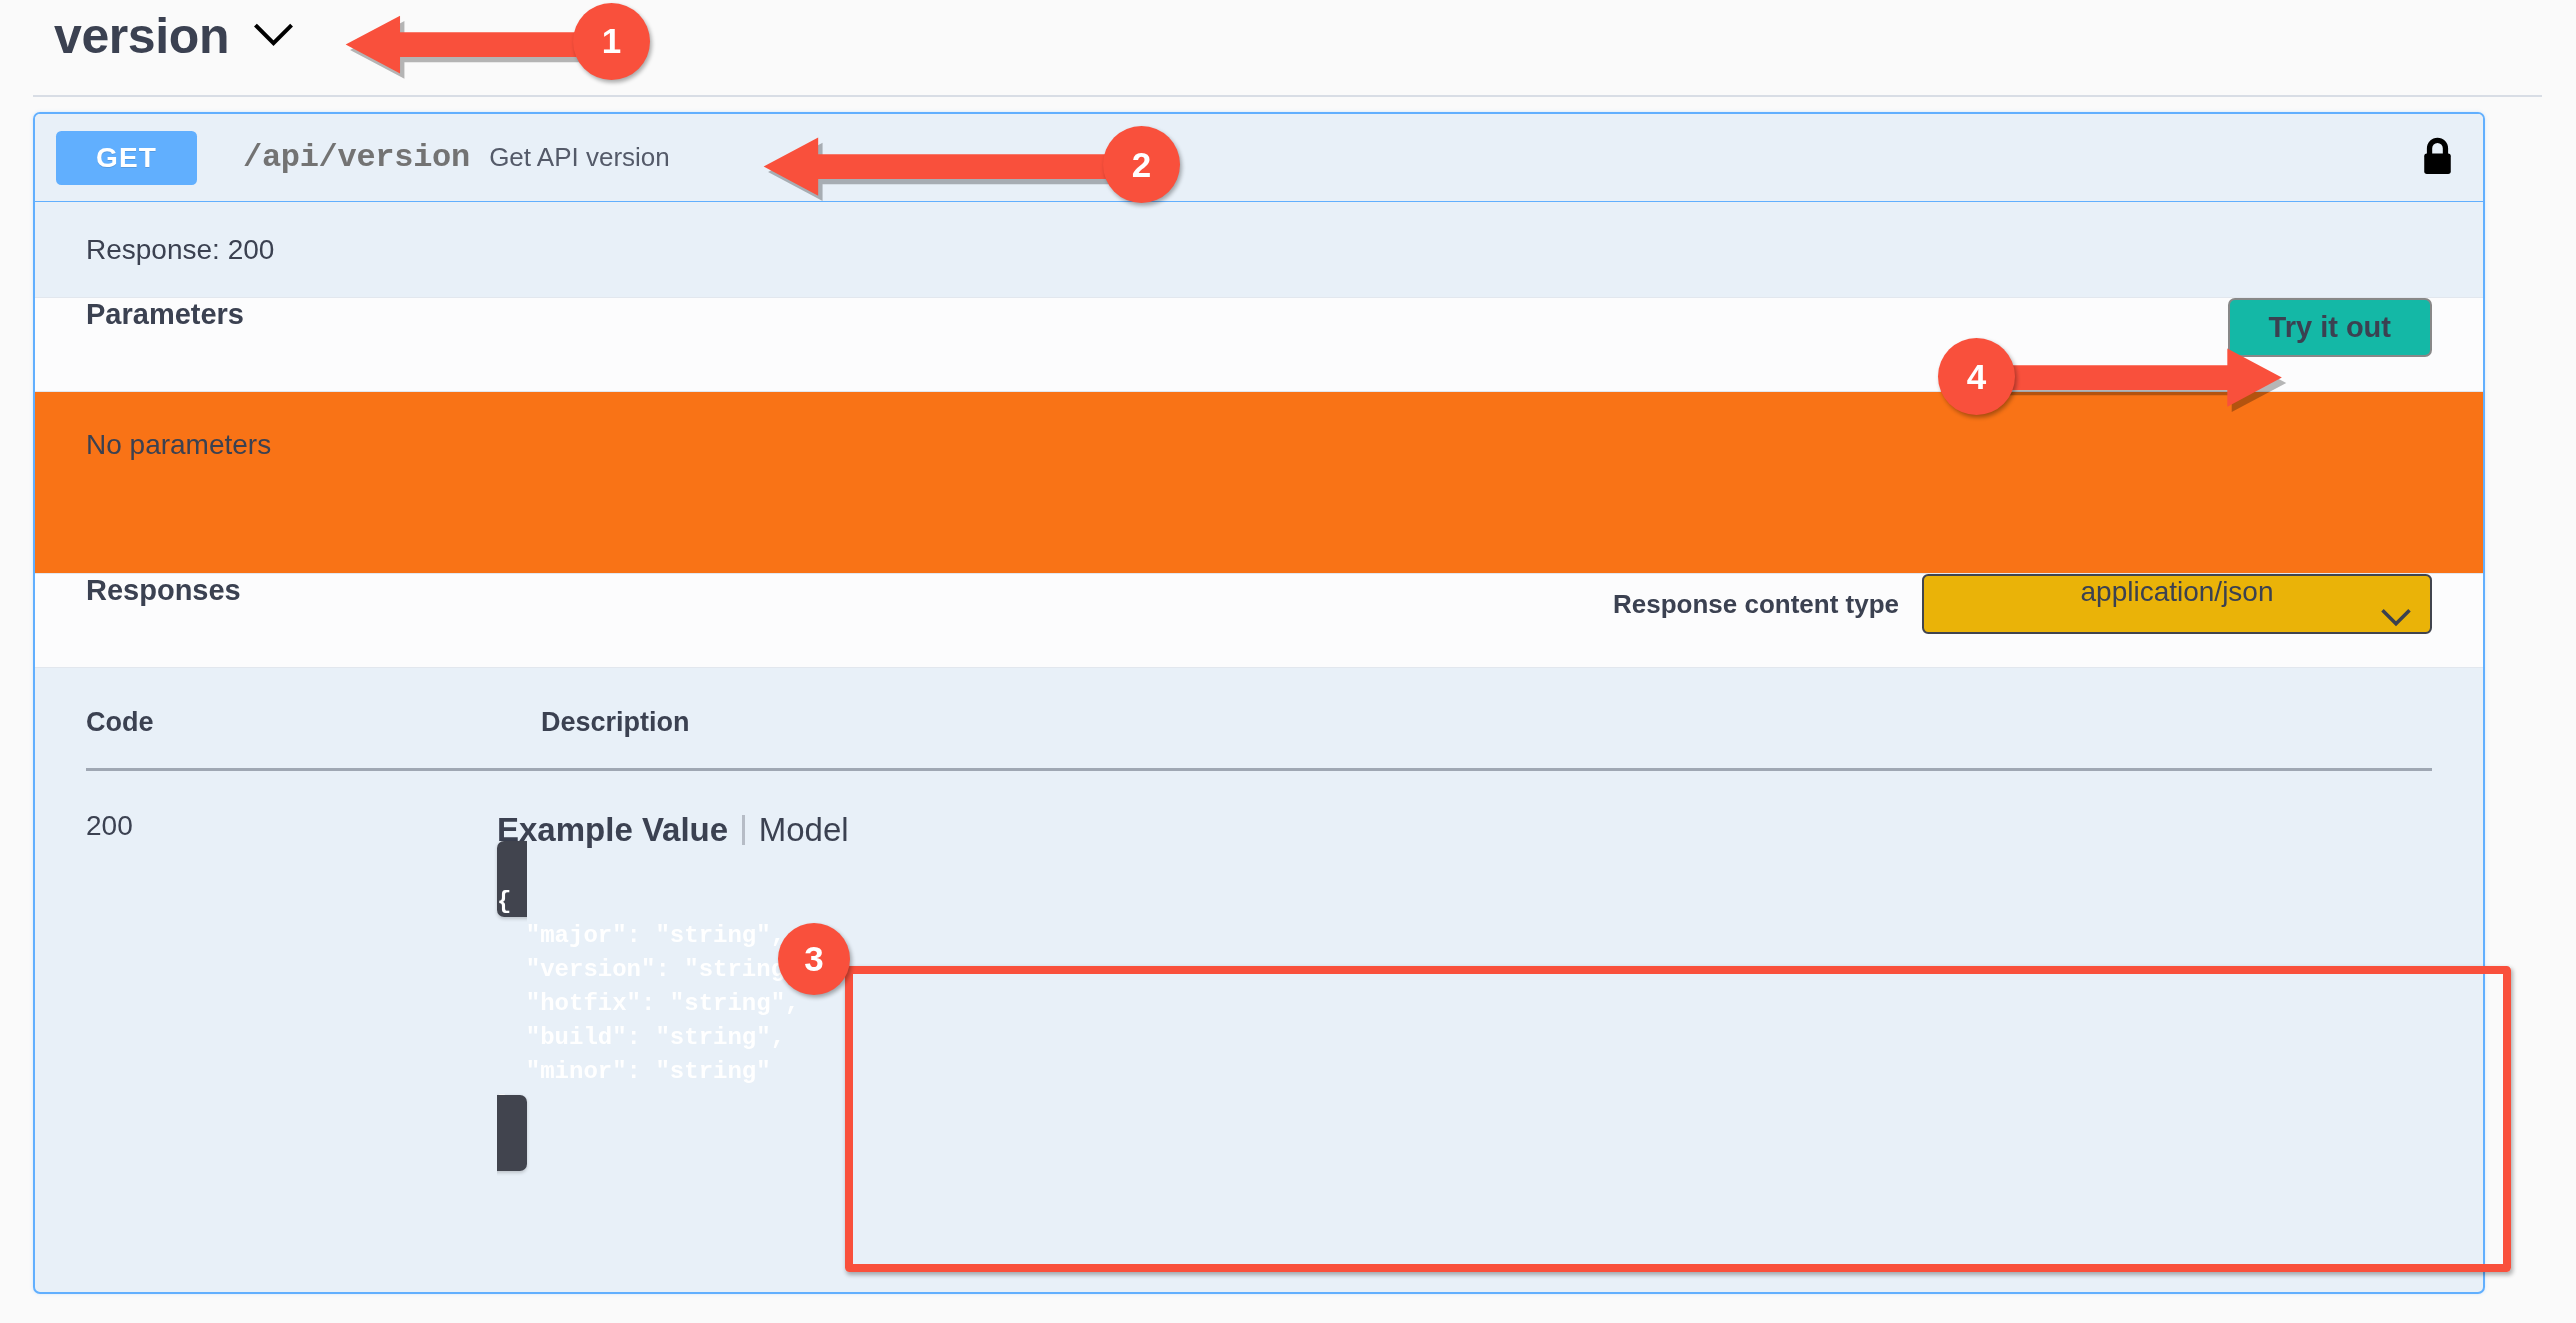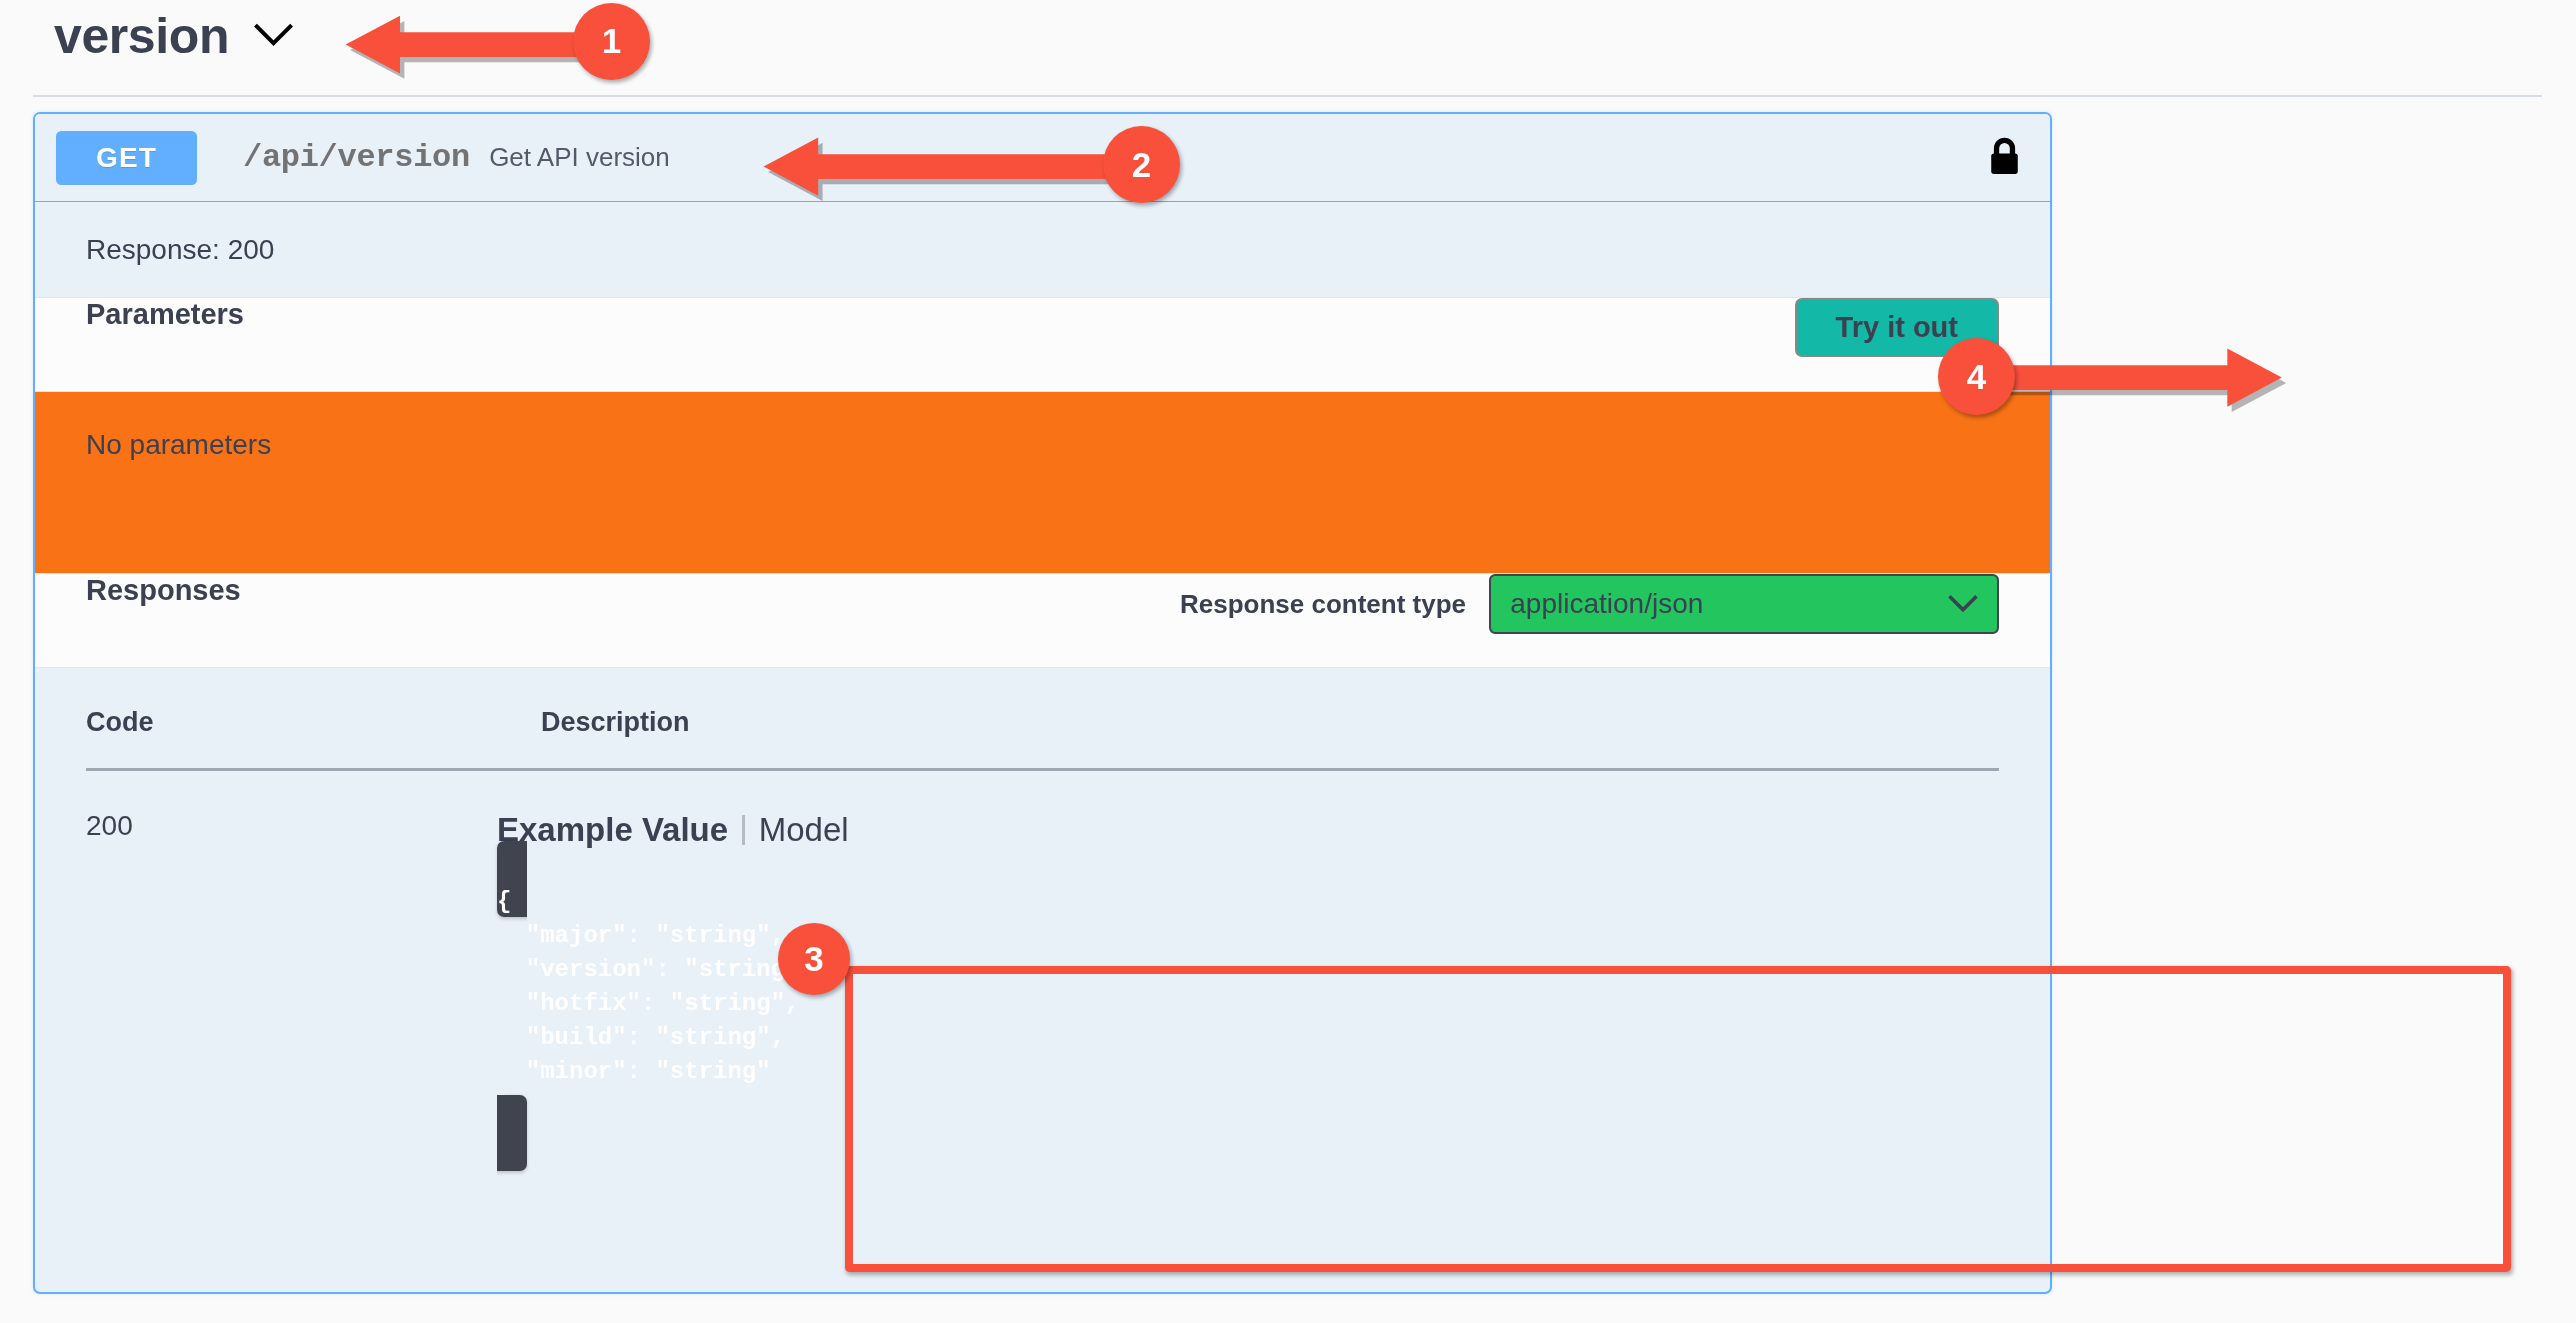--- a/index.html
+++ b/index.html
@@ -48,21 +48,21 @@
     width: 2509px;
     height: 1.8px;
     background: #d8dde5;
   }
 
   
   .op-block {
     position: absolute;
     left: 33px;
     top: 112px;
-    width: 2019px;
+    width: 2452px;
     height: 1182px;
     border: 2.6px solid #61affe;
     border-radius: 7px;
     background: #e8f0f8;
     box-shadow: 0 0 3.5px rgba(97,175,254,.25);
     overflow: hidden;
   }
 
   
   .op-summary {
@@ -173,25 +173,26 @@
     font-weight: bold;
     color: #3b4151;
     margin-right: 23px;
   }
   .ct-select {
     position: relative;
     min-width: 510px;
     height: 60px;
     border: 2.6px solid #41444e;
     border-radius: 6.2px;
-    background: #22c55e;
+    background: #eab308;
     display: flex;
     align-items: center;
     padding: 0 19.3px;
     cursor: pointer;
+    flex-direction: column;
   }
   .ct-value {
     font-size: 28px;
     color: #3b4151;
   }
   .ct-caret {
     margin-left: auto;
     display: flex;
     align-items: center;
   }

